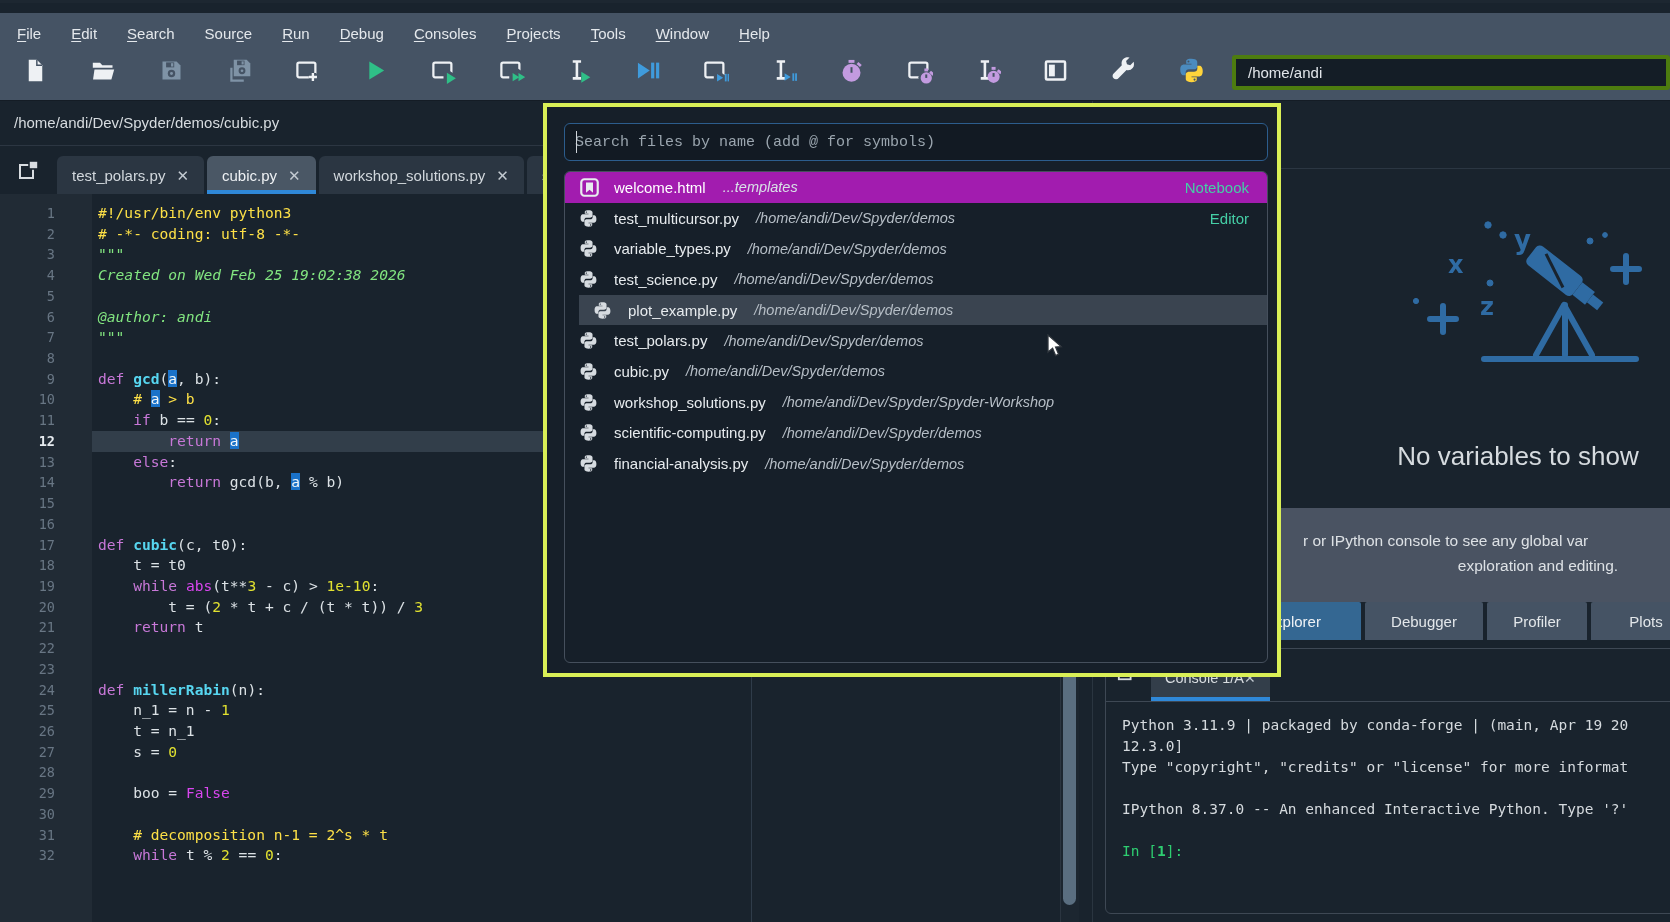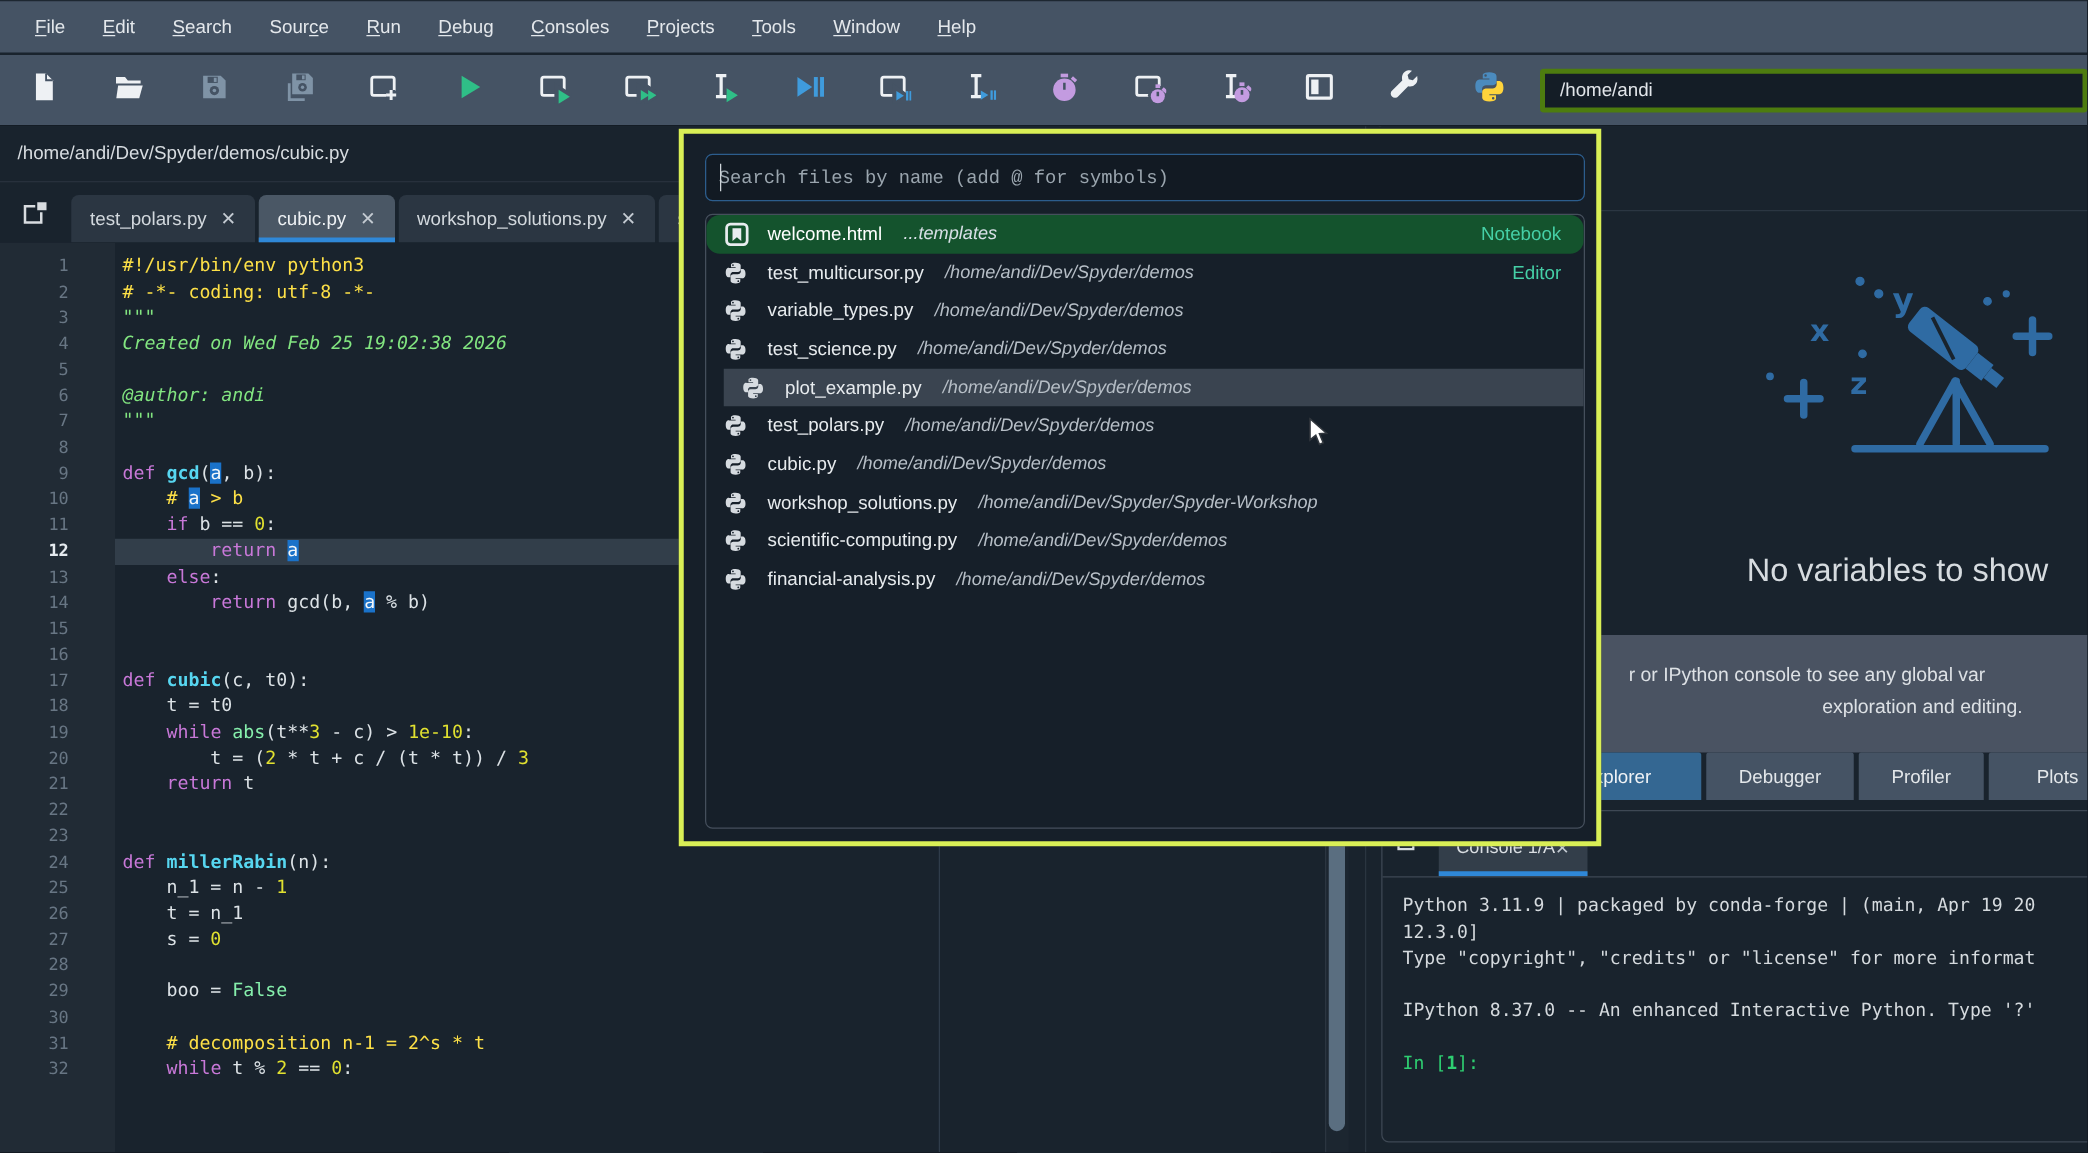--- a/index.html
+++ b/index.html
@@ -1,21 +1,21 @@
 <!DOCTYPE html>
 <html><head>
 <meta charset="utf-8">
 <style>
   html,body{margin:0;padding:0;background:#10161d;}
   #app{position:relative;width:1670px;height:922px;background:#19232D;overflow:hidden;
        font-family:"Liberation Sans",sans-serif;color:#dfe3e7;-webkit-font-smoothing:antialiased;}
   
   .topstrip{position:absolute;left:0;top:0;width:100%;height:3px;background:#1d2731;}
-  .menubar{position:absolute;left:0;top:1px;width:100%;height:41px;background:#455364;
-           display:flex;align-items:center;padding-left:13px;box-sizing:border-box;}
+  .menubar{position:absolute;left:0;top:13px;width:100%;height:41px;background:#455364;
+           display:flex;align-items:center;padding-left:2px;box-sizing:border-box;}
   .menu-item{padding:0 15px;font-size:15px;color:#e4e8ec;line-height:41px;cursor:default;}
   .menu-item u{text-decoration:underline;text-underline-offset:2px;}
   .toolbar{position:absolute;left:0;top:44px;width:100%;height:57px;background:#455364;
            border-bottom:1px solid #141c25;display:flex;align-items:center;box-sizing:border-box;padding-left:14px;}
   .tb-btn{width:42px;height:42px;margin-right:26px;display:flex;align-items:center;justify-content:center;flex:0 0 auto;}
   .wd-field{position:absolute;right:0;top:55px;width:438px;height:35px;background:#141d26;border:4px solid #4d7c0f;
             border-radius:3px;color:#e2e6ea;font-size:15px;padding-left:12px;box-sizing:border-box;
             font-family:"Liberation Sans",sans-serif;outline:none;}
   
   .crumbbar{position:absolute;left:0;top:101px;width:1103px;height:45px;border-bottom:1px solid #2c3642;
@@ -36,21 +36,21 @@
   .gutter .ln.cur{color:#e6ebef;font-weight:bold;}
   .codepane{position:absolute;left:92px;top:0;right:0;bottom:0;}
   .cline{height:20.72px;line-height:20.72px;white-space:pre;padding-left:6px;color:#dce2e6;}
   .cline.cur{background:#323e4a;}
   .pad-top{padding-top:9px;}
   .tk-c{color:#fde047;text-align:center;}
   .tk-d{color:#82e580;font-style:italic;}
   .tk-k{color:#c878d8;}
   .tk-f{color:#57d6f0;font-weight:bold;}
   .tk-n{color:#e1e130;}
-  .tk-b{color:#86efac;}
+  .tk-b{color:#d946ef;}
   .tk-a{background:#1a72c9;color:#f2f6f9;}
   .colguide{position:absolute;left:843px;top:0;bottom:0;width:1px;background:rgba(90,110,130,.35);}
   .vscroll{position:absolute;left:1060px;top:194px;width:18px;height:728px;background:#1c2630;border-left:1px solid #2b3540;}
   .vthumb{position:absolute;left:2px;width:13px;top:300px;height:411px;background:#5a6e80;border-radius:7px;}
   .splitline{position:absolute;left:1092px;top:101px;width:1px;height:821px;background:#2a3540;}
   
   .rpanel{position:absolute;left:1105px;top:101px;width:830px;height:543px;background:#19232D;}
   .rpanel .topline{position:absolute;left:0;right:0;top:67px;height:1px;background:#2b3642;}
   .ve-empty-title{position:absolute;top:340px;left:0;width:826px;text-align:center;font-size:26px;color:#d6dbdf;}
   .ve-hint{position:absolute;left:20px;right:20px;top:407px;height:94px;background:#4a5362;}
@@ -77,21 +77,21 @@
   .switcher{position:absolute;left:543px;top:103px;width:738px;height:574px;box-sizing:border-box;
             border:4px solid #d9ef56;background:#161f29;z-index:50;}
   .sw-input{position:absolute;left:17px;top:16px;width:704px;height:38px;box-sizing:border-box;background:#121a23;
             border:1px solid #2c5d8d;border-radius:6px;color:#dfe3e7;font-size:15px;padding-left:10px;outline:none;
             font-family:Liberation Mono, monospace;}
   .sw-input::placeholder{color:#9aa5ae;}
   .sw-caret{position:absolute;left:29px;top:24px;width:1px;height:22px;background:#cfd5da;z-index:2;}
   .sw-list{position:absolute;left:17px;top:64px;width:704px;height:492px;box-sizing:border-box;
            border:1px solid #454f5c;border-radius:6px;overflow:hidden;}
   .sw-row{height:30.7px;display:flex;align-items:center;padding:0 10px 0 14px;}
-  .sw-row.selected{background:#14532d;border-radius:11px;}
+  .sw-row.selected{background:#a21caf;}
   .sw-row.hover{background:#3a4450;margin-left:14px;}
   .sw-ic{width:21px;height:21px;margin-right:14px;flex:0 0 auto;display:flex;align-items:center;}
   .sw-name{font-size:15px;color:#e7ebee;white-space:nowrap;}
   .sw-row.selected .sw-name{color:#ffffff;}
   .sw-path{font-size:14.5px;font-style:italic;color:#b6bec6;margin-left:17px;white-space:nowrap;}
   .sw-row.selected .sw-path{color:#d8e0e7;}
   .sw-badge{margin-left:auto;font-size:15px;color:#45cfa6;padding-right:8px;}
   .cursor{position:absolute;left:1046px;top:334px;z-index:60;}
 </style>
 </head>

